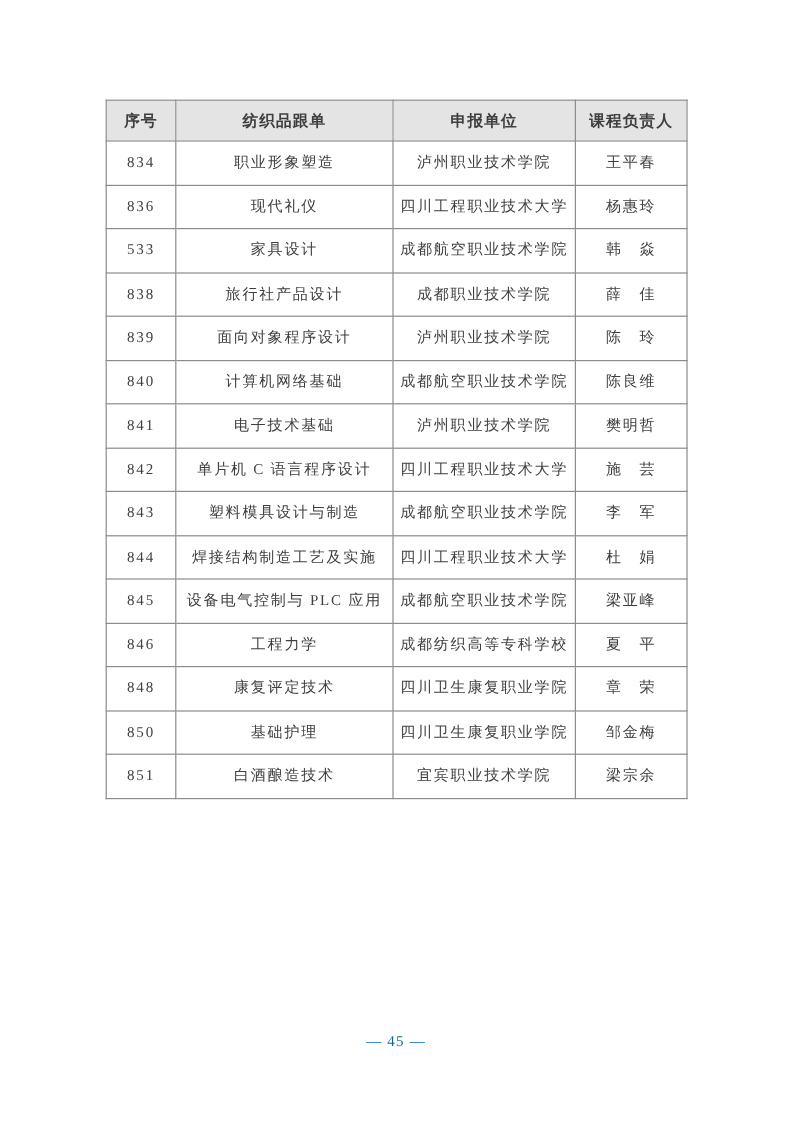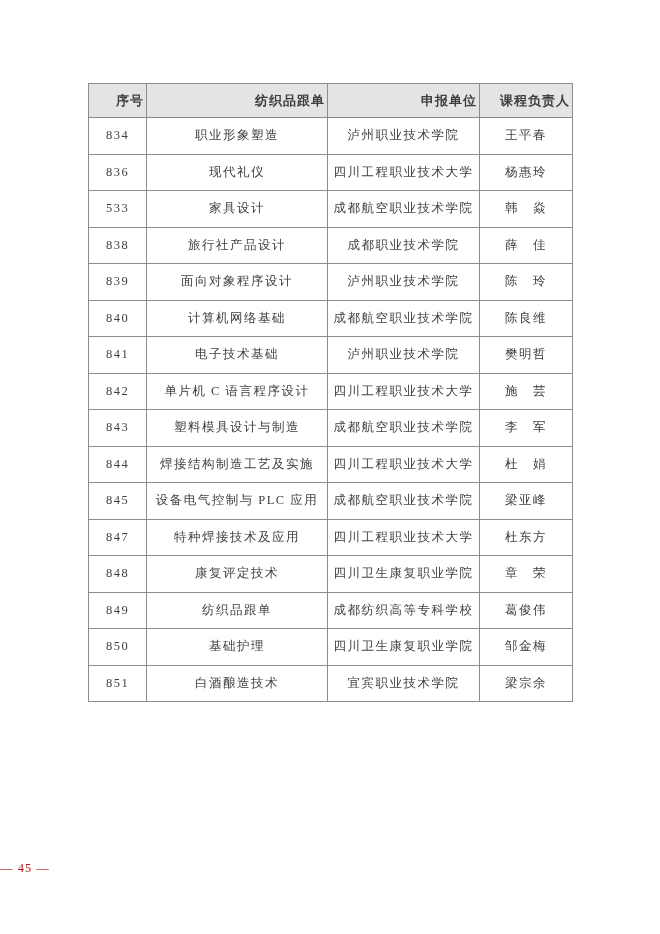--- a/index.html
+++ b/index.html
@@ -33,39 +33,38 @@
     padding: 0 2px;
     overflow: hidden;
     white-space: nowrap;
   }
   .course-table thead th {
     height: 34px;
     background: #e4e4e4;
     font-weight: bold;
     font-size: 13px;
     letter-spacing: 1px;
-    text-align: right;
   }
   .course-table tbody td {
     height: 36.5px;
     font-size: 12.5px;
     letter-spacing: 1.5px;
   }
   .col-no     { width: 58px; }
   .col-course { width: 181px; }
   .col-unit   { width: 152px; }
   .col-leader { width: 93px; }
   .page-footer {
     position: absolute;
     left: 0;
     top: 861px;
     width: 100%;
-    text-align: left;
+    text-align: center;
     font-size: 12.5px;
-    color: #b91c1c;
+    color: #0369a1;
     letter-spacing: 1px;
   }
 </style>
 </head>
 <body>
 
 <div class="page">
 
   <table class="course-table">
     <colgroup>
@@ -155,41 +154,35 @@
           <td>杜　娟</td>
         </tr>
 
         <tr>
           <td>845</td>
           <td>设备电气控制与 PLC 应用</td>
           <td>成都航空职业技术学院</td>
           <td>梁亚峰</td>
         </tr>
 
-
-        <tr>
-          <td>847</td>
-          <td>特种焊接技术及应用</td>
-          <td>四川工程职业技术大学</td>
-          <td>杜东方</td>
-        </tr>
+        <tr>
+          <td>846</td>
+          <td>工程力学</td>
+          <td>成都纺织高等专科学校</td>
+          <td>夏　平</td>
+        </tr>
+
 
         <tr>
           <td>848</td>
           <td>康复评定技术</td>
           <td>四川卫生康复职业学院</td>
           <td>章　荣</td>
         </tr>
 
-        <tr>
-          <td>849</td>
-          <td>纺织品跟单</td>
-          <td>成都纺织高等专科学校</td>
-          <td>葛俊伟</td>
-        </tr>
 
         <tr>
           <td>850</td>
           <td>基础护理</td>
           <td>四川卫生康复职业学院</td>
           <td>邹金梅</td>
         </tr>
 
         <tr>
           <td>851</td>

